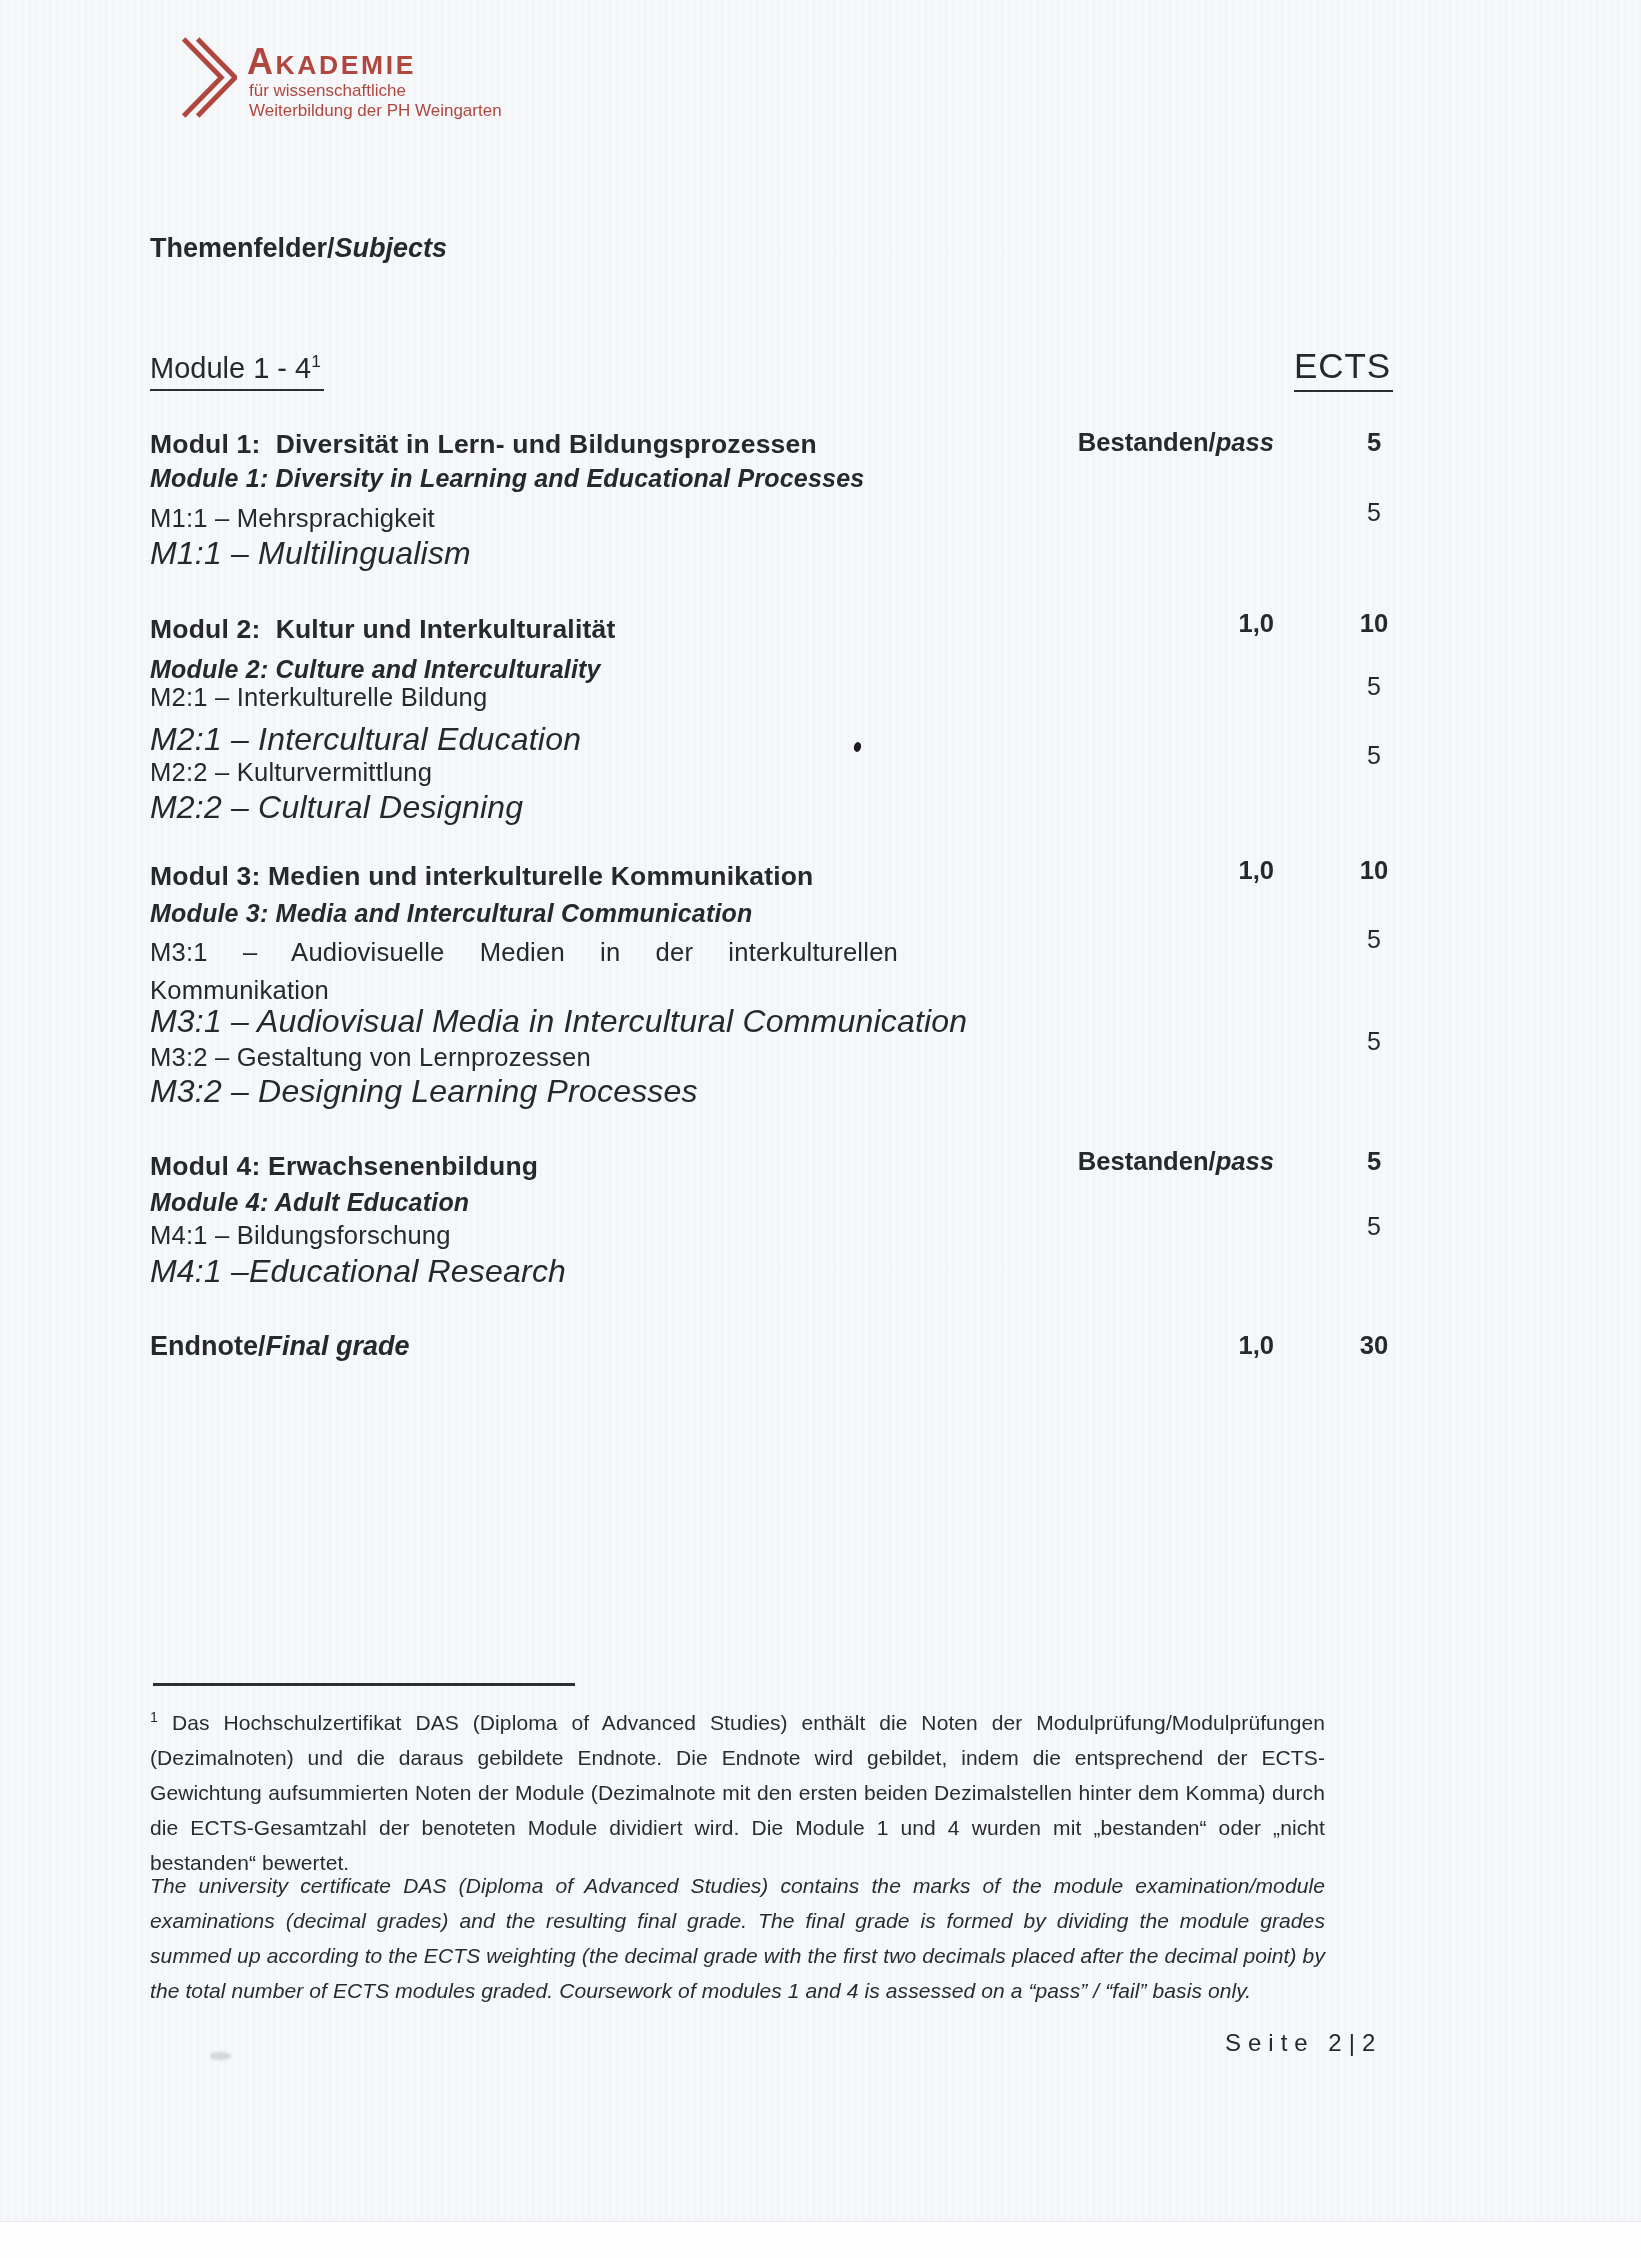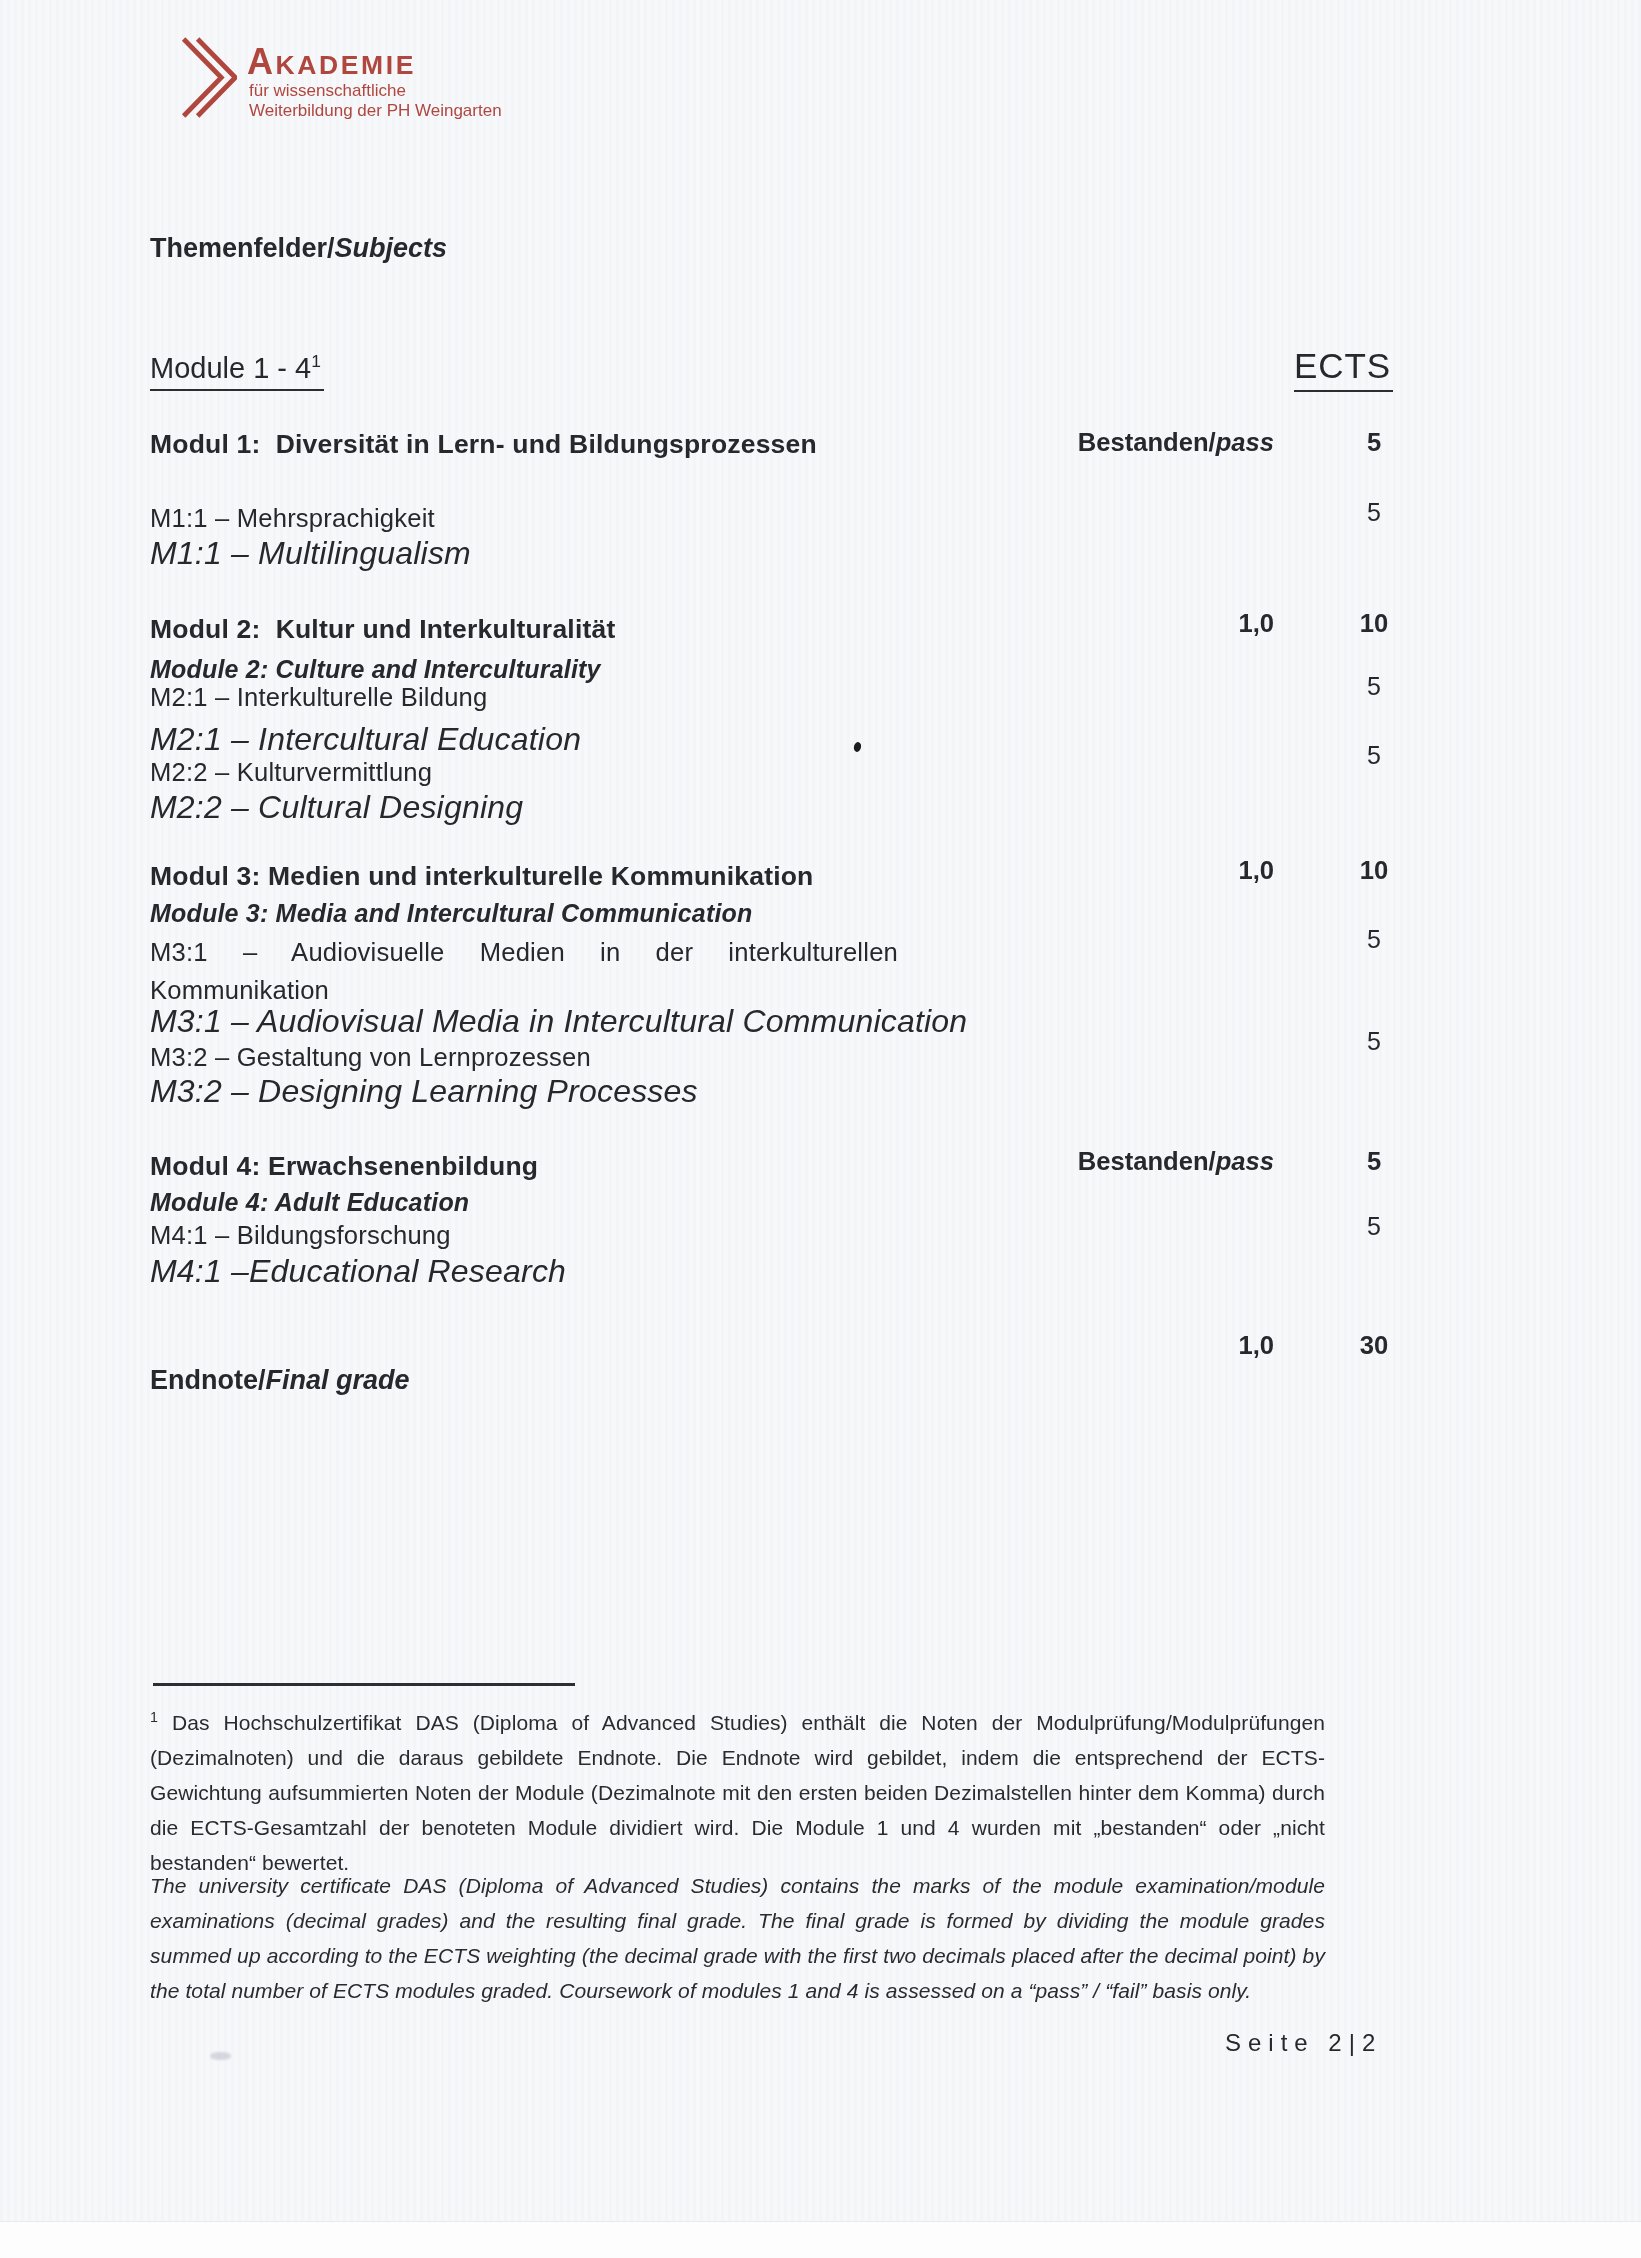--- a/index.html
+++ b/index.html
@@ -39,21 +39,21 @@
   .ln{position:absolute;left:150px;white-space:pre;line-height:33px;letter-spacing:0.2px;}
   .t-de{font-size:26.5px;font-weight:700;}
   .t-en{font-size:25px;font-weight:700;font-style:italic;}
   .i-de{font-size:25.6px;font-weight:400;}
   .i-en{font-size:32px;font-style:italic;font-weight:400;}
   .justify{white-space:normal;width:748px;text-align:justify;text-align-last:left;line-height:38px;}
   .grade{position:absolute;left:921px;width:353px;text-align:right;font-size:25.6px;font-weight:700;white-space:pre;}
   .grade .it{font-style:italic;}
   .ects-val{position:absolute;left:1323px;width:102px;text-align:center;font-size:25px;white-space:pre;}
   .ects-val.mod{font-size:25.6px;font-weight:700;}
-  .final-label{position:absolute;left:150px;top:1331px;font-size:27px;font-weight:700;white-space:pre;margin-top:34px;}
+  .final-label{position:absolute;left:150px;top:1331px;font-size:27px;font-weight:700;white-space:pre;}
   .final-label .it{font-style:italic;}
   
   .fn-rule{position:absolute;left:153px;top:1683px;width:422px;height:2.6px;background:#2c2e33;}
   .fn{position:absolute;left:150px;width:1175px;font-size:21px;line-height:35px;
       text-align:justify;text-align-last:left;letter-spacing:0.1px;color:#292b30;}
   .fn sup{font-size:68%;vertical-align:super;}
   .fn-de{top:1700px;}
   .fn-en{top:1868px;font-style:italic;}
   
   .page-num{position:absolute;left:1225px;top:2029px;font-size:24px;letter-spacing:7px;white-space:pre;}
@@ -77,20 +77,21 @@
     <div class="logo-sub1" style="color:#b0473f">für wissenschaftliche</div>
     <div class="logo-sub2" style="color:#b0473f">Weiterbildung der PH Weingarten</div>
   </div>
 
   <div class="sect-title"><span>Themenfelder/</span><span class="it">Subjects</span></div>
 
   <div class="tbl-hdr-left"><span class="u"><span>Module 1 - 4</span><sup>1</sup></span></div>
   <div class="tbl-hdr-ects"><span class="u">ECTS</span></div>
 
   <div class="ln t-de" style="top:428px">Modul 1:  Diversität in Lern- und Bildungsprozessen</div>
+  <div class="ln t-en" style="top:462px">Module 1: Diversity in Learning and Educational Processes</div>
   <div class="ln i-de" style="top:502px">M1:1 – Mehrsprachigkeit</div>
   <div class="ln i-en" style="top:537px">M1:1 – Multilingualism</div>
   <div class="grade" style="top:428px"><span>Bestanden/</span><span class="it">pass</span></div>
   <div class="ects-val mod" style="top:428px">5</div>
   <div class="ects-val" style="top:498px">5</div>
 
   <div class="ln t-de" style="top:613px">Modul 2:  Kultur und Interkulturalität</div>
   <div class="ln t-en" style="top:653px">Module 2: Culture and Interculturality</div>
   <div class="ln i-de" style="top:681px">M2:1 – Interkulturelle Bildung</div>
   <div class="ln i-en" style="top:723px">M2:1 – Intercultural Education</div>

